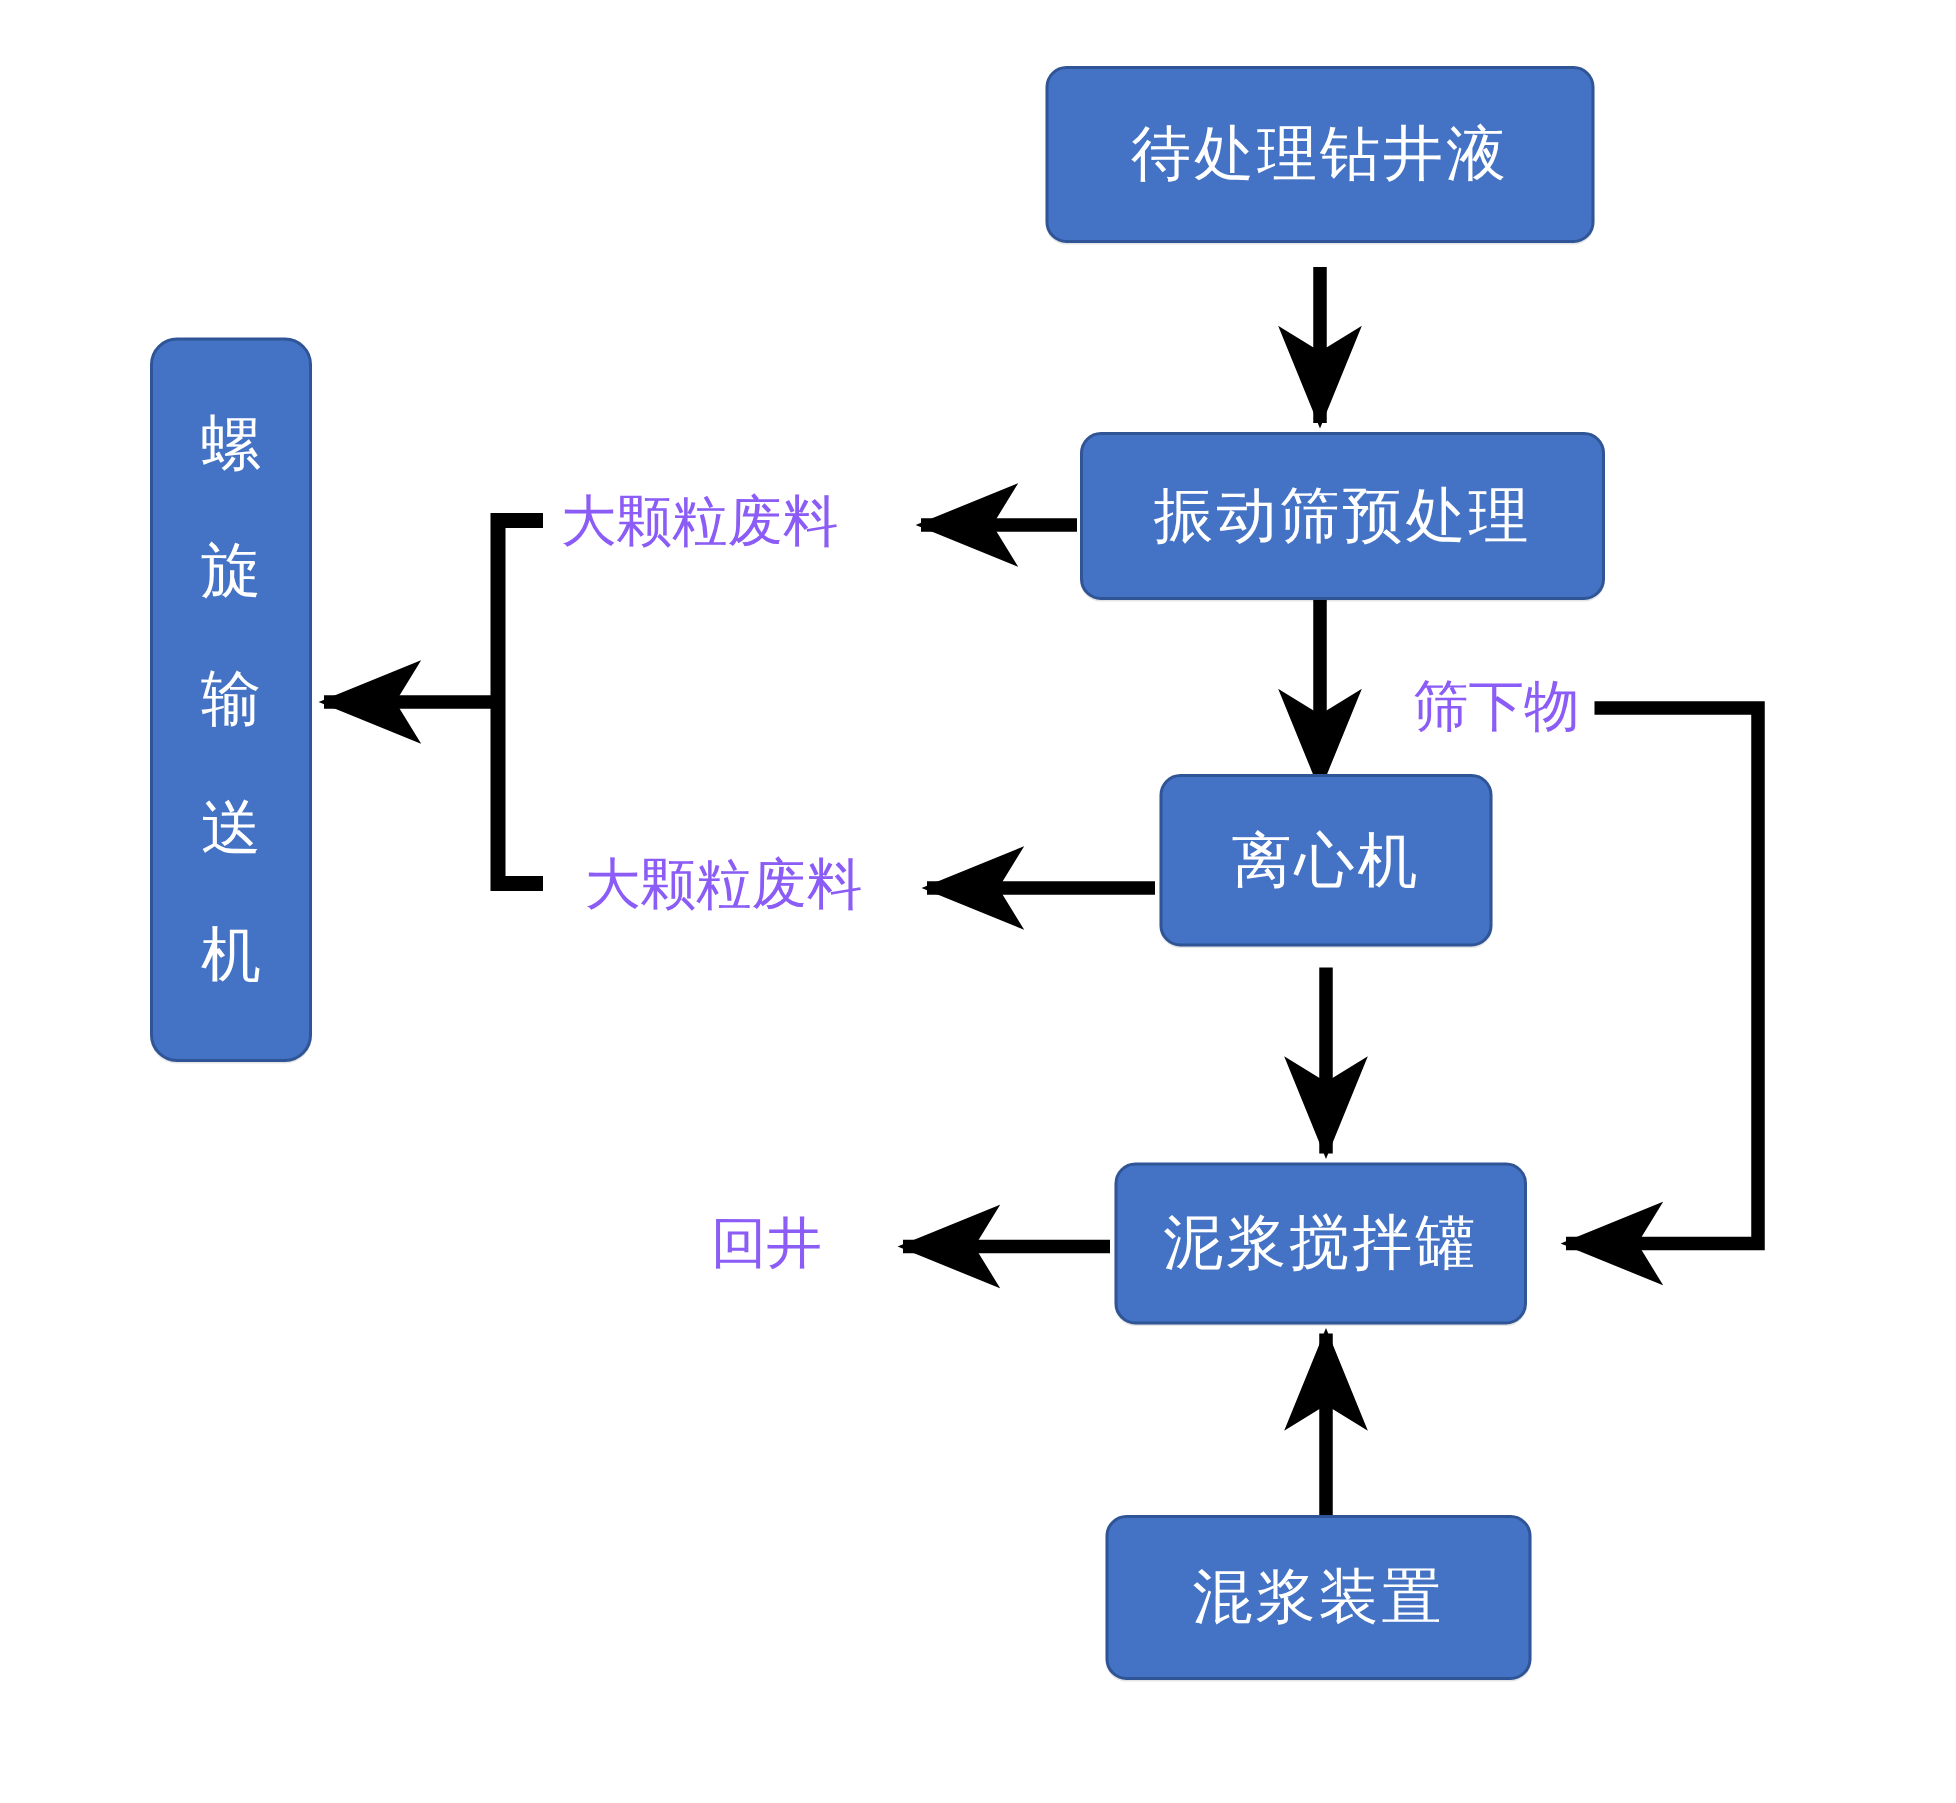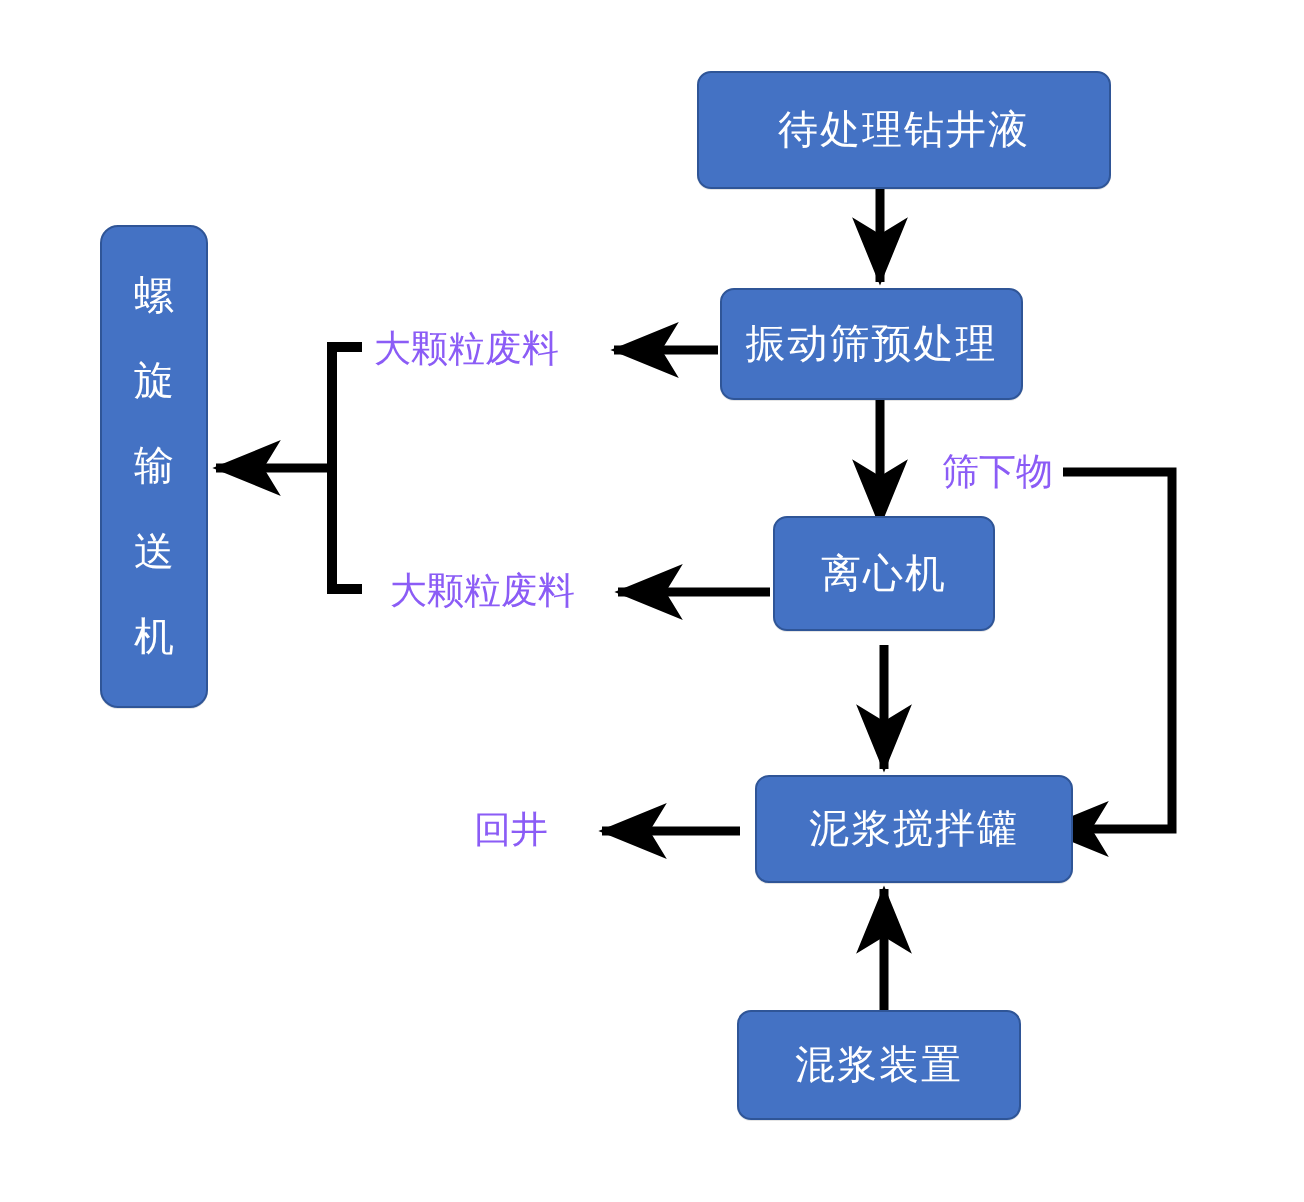--- a/index.html
+++ b/index.html
@@ -112,33 +112,33 @@
 
     <g>
       <line x1="740" y1="831" x2="602" y2="831" stroke="#000000" stroke-width="9" marker-end="url(#arrow)"></line>
     </g>
 
     <g>
       <line x1="884" y1="1010" x2="884" y2="889" stroke="#000000" stroke-width="9" marker-end="url(#arrow)"></line>
     </g>
   </svg>
 
-  <div class="node" style="left:697px; top:71px; width:414px; height:118px;">
+  <div class="node" style="left:697px; top:44px; width:366px; height:118px;">
     <span>待处理钻井液</span>
   </div>
 
-  <div class="node" style="left:720px; top:288px; width:303px; height:112px;">
+  <div class="node" style="left:720px; top:288px; width:350px; height:112px;">
     <span>振动筛预处理</span>
   </div>
 
   <div class="node" style="left:773px; top:516px; width:222px; height:115px;">
     <span>离心机</span>
   </div>
 
-  <div class="node" style="left:743px; top:775px; width:318px; height:108px;margin-left:12px;">
+  <div class="node" style="left:743px; top:775px; width:275px; height:108px;">
     <span>泥浆搅拌罐</span>
   </div>
 
   <div class="node" style="left:737px; top:1010px; width:284px; height:110px;">
     <span>混浆装置</span>
   </div>
 
   <div class="node vertical" style="left:100px; top:225px; width:108px; height:483px;">
     <span class="vchar">螺</span>
     <span class="vchar">旋</span>

